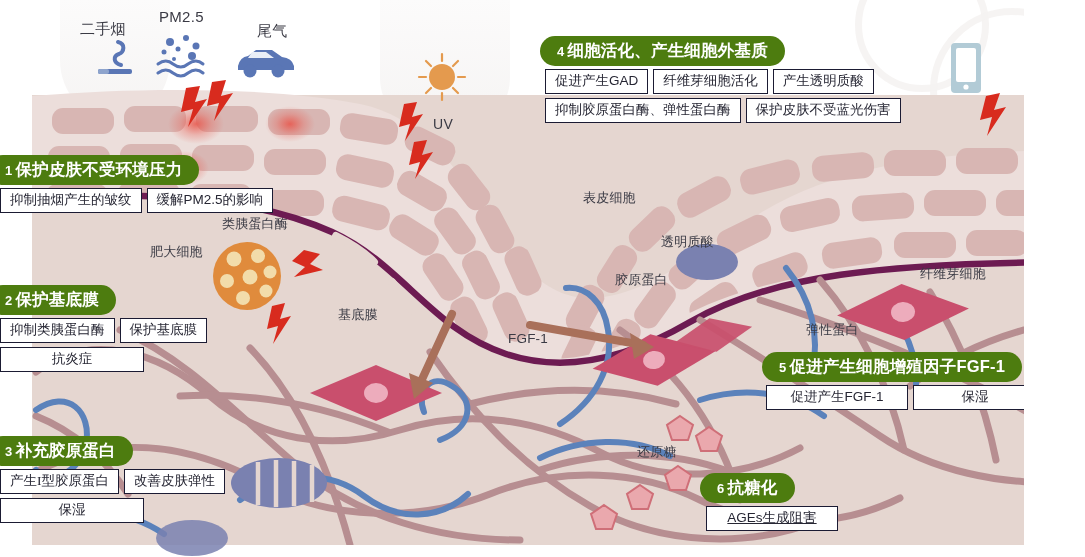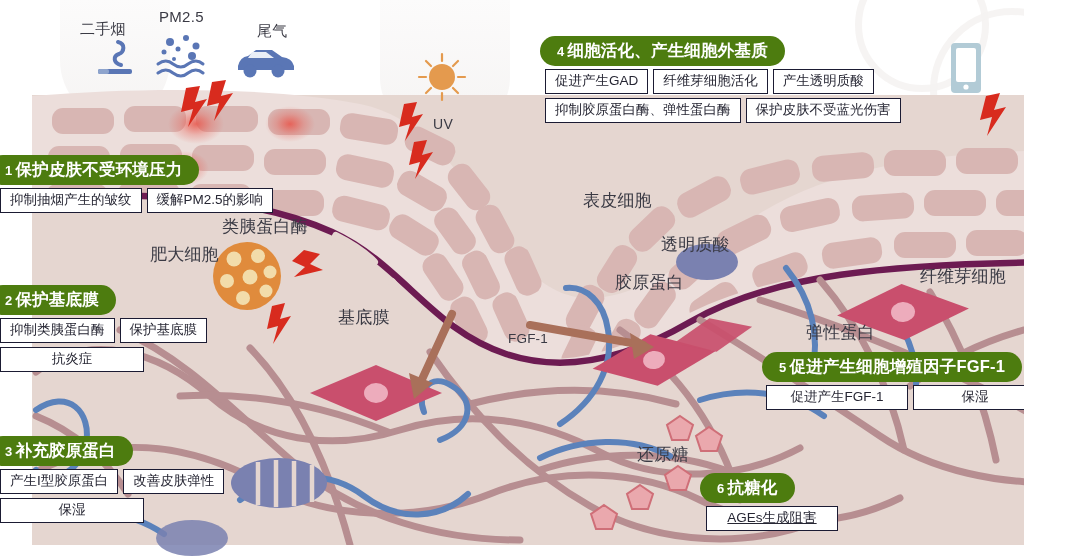--- a/index.html
+++ b/index.html
@@ -36,21 +36,21 @@
   .chips{display:flex;flex-wrap:wrap;gap:4px;margin-top:3px;}
   .chiprow{display:flex;gap:5px;}
   .chip{
     background:#ffffff;border:1.6px solid #1b1b33;color:#262633;
     font-size:13.5px;padding:3px 9px 4px 9px;white-space:nowrap;line-height:1.2;
     text-align:center;
   }
 
   
   .anno{
-    position:absolute;color:#3a3a44;font-size:17px;white-space:nowrap;
+    position:absolute;color:#3a3a44;font-size:13px;white-space:nowrap;
     letter-spacing:.2px;
   }
   .anno.small{font-size:13.5px;}
 </style>
 </head>
 <body>
 
 <div id="stage">
 
   <div class="ghost" style="left:855px;top:-42px;width:120px;height:120px;"></div>
@@ -378,21 +378,21 @@
         <div class="chip" style="width:124px;">抗炎症</div>
       </div>
     </div>
   </div>
 
   <div class="group" style="left:-12px;top:436px;">
     <div class="pill">
       <span class="num">3</span><span>补充胶原蛋白</span>
     </div>
     <div class="chips" style="flex-direction:column;">
-      <div class="chiprow" style="margin-left:12px;">
+      <div class="chiprow" style="margin-left:12px;font-family:Liberation Serif, serif;">
         <div class="chip">产生I型胶原蛋白</div>
         <div class="chip">改善皮肤弹性</div>
       </div>
       <div class="chiprow" style="margin-left:12px;">
         <div class="chip" style="width:124px;">保湿</div>
       </div>
     </div>
   </div>
 
   <div class="group" style="left:540px;top:36px;">

